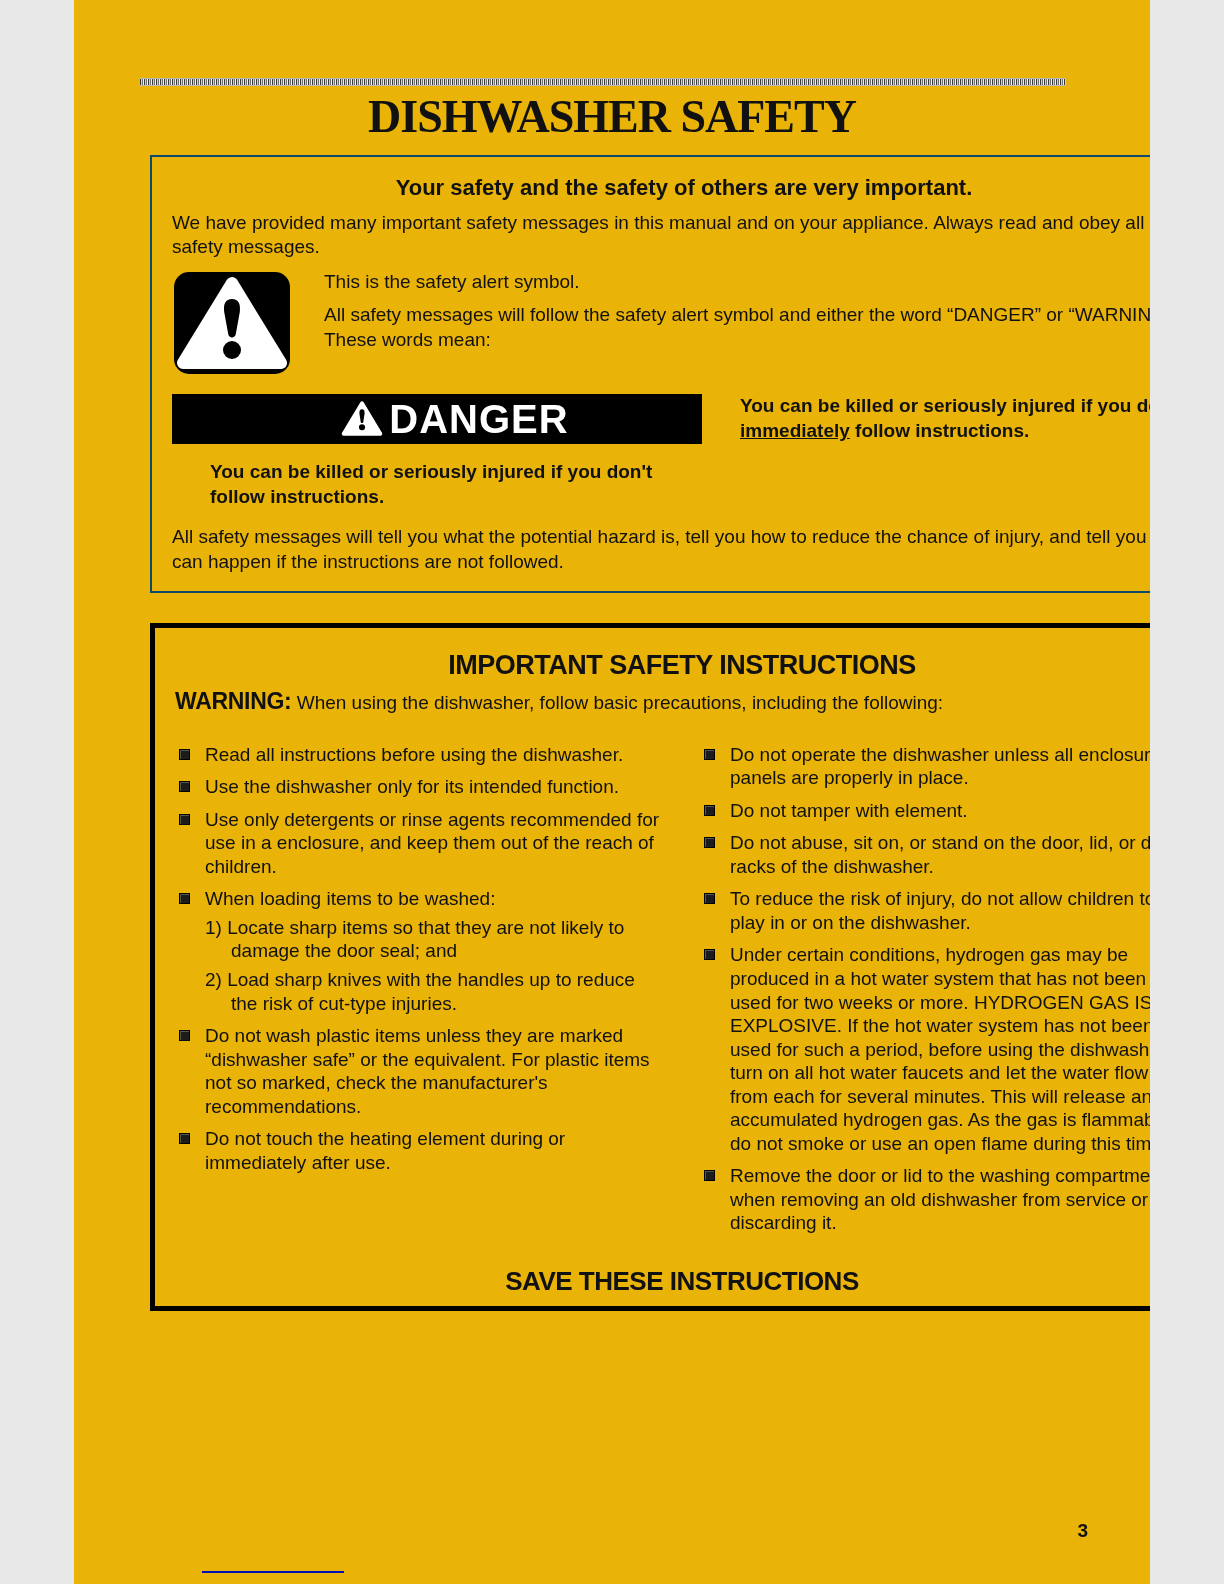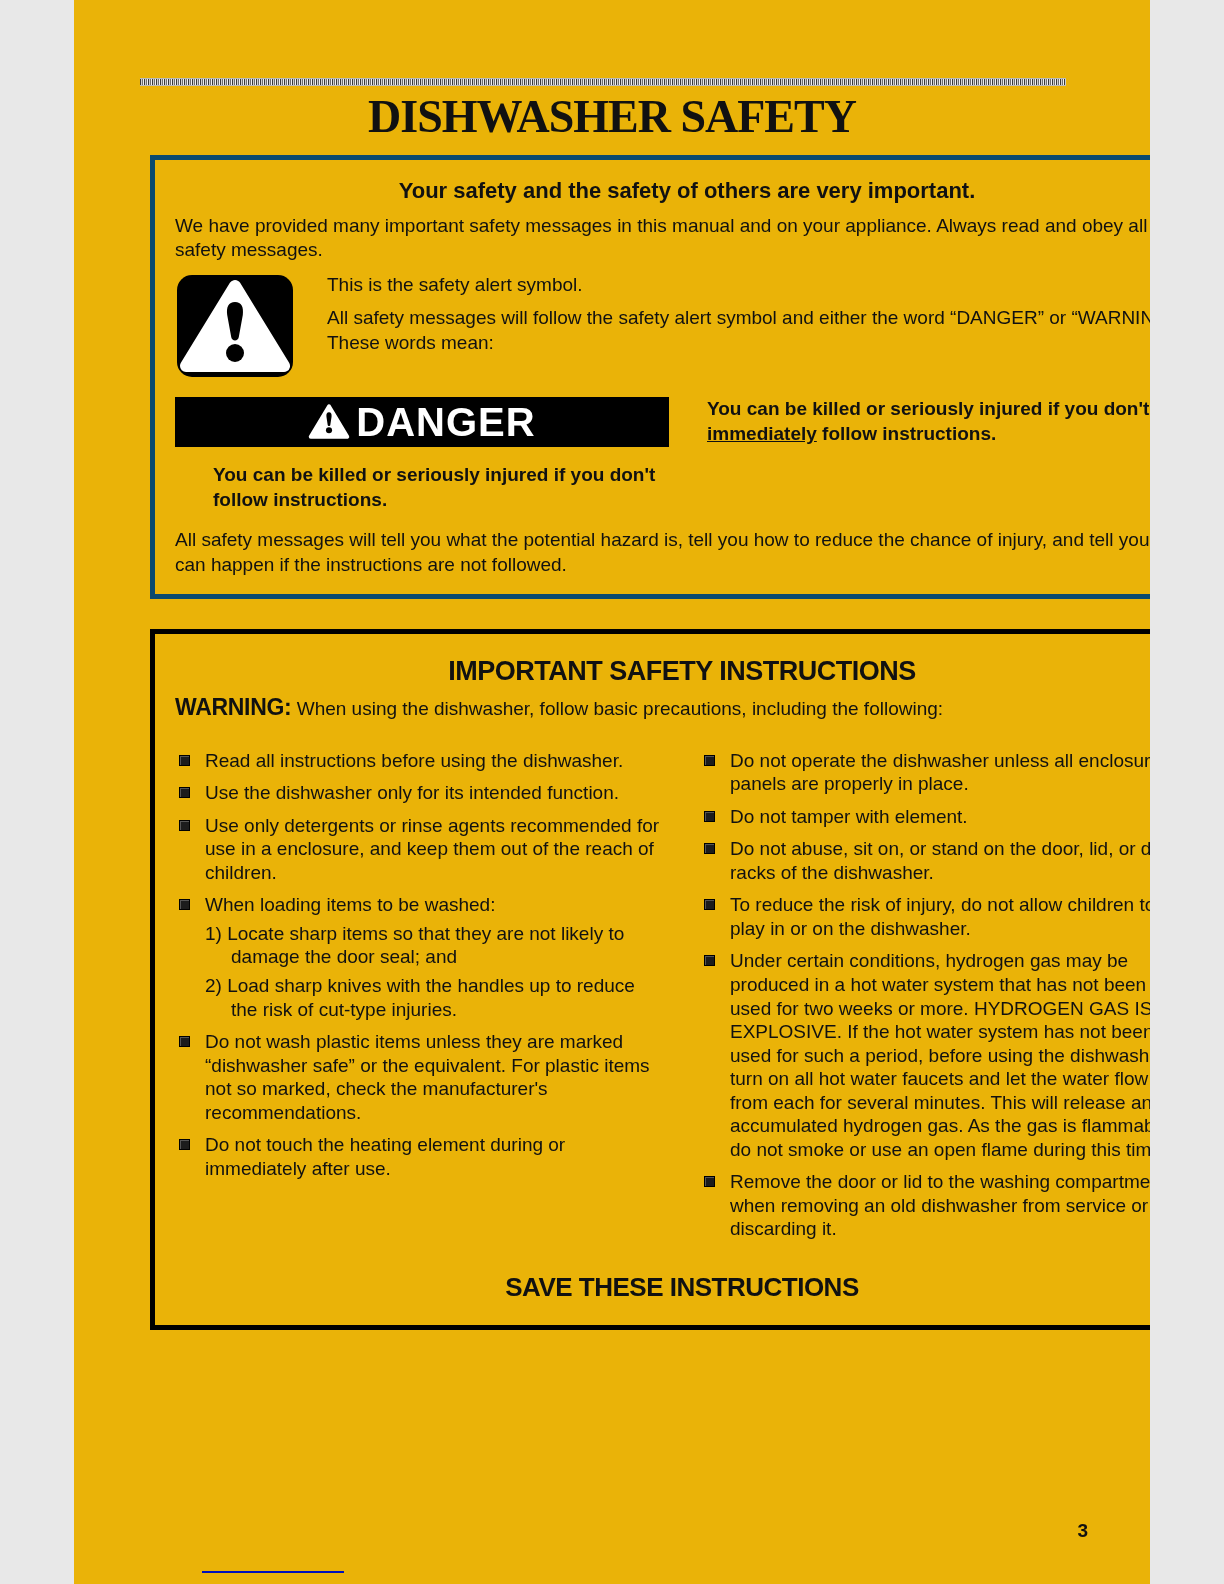--- a/index.html
+++ b/index.html
@@ -25,21 +25,21 @@
     text-align:center;
     font-family:"Liberation Serif", serif;
     font-weight:bold;
     font-size:46px;
     letter-spacing:-1px;
     line-height:1.1;
   }
   .safety-box{
     margin:12px 0 16px 76px;
     width:1064px;
-    border:5px solid #0c4a6e;
+    border:2px solid #0c4a6e;
     padding:0 0 16px 0;
     box-sizing:content-box;
   }
   .safety-box-inner{padding:10px 20px 0 20px;}
   .box1-heading{
     margin:8px 0 10px 0;
     text-align:center;
     font-size:22px;
     font-weight:bold;
   }
@@ -70,20 +70,21 @@
     margin:0 0 16px 0;
   }
   .signal-banner{
     width:494px;height:50px;
     flex:0 0 auto;
     background:#000;
     color:#fff;
     display:flex;
     align-items:center;
     justify-content:center;
+    padding-left:36px;
   }
   .signal-banner svg{width:42px;height:37px;margin-right:6px;}
   .signal-word{
     font-weight:bold;
     font-size:40px;
     letter-spacing:1px;
     line-height:1;
   }
   .signal-desc{
     margin-left:38px;
@@ -95,21 +96,21 @@
   .underline{text-decoration:underline;}
   .box1-footer{
     font-size:19px;
     line-height:1.3;
     margin:6px 0 0 0;
   }
   .instructions-box{
     margin:30px 0 0 76px;
     width:1064px;
     border:5px solid #000;
-    padding:14px 20px 18px 20px;
+    padding:14px 20px 5px 20px;
     box-sizing:border-box;
   }
   .box2-heading{
     margin:8px 0 6px 0;
     text-align:center;
     font-size:27px;
     font-weight:bold;
     letter-spacing:-0.5px;
   }
   .warning-line{

